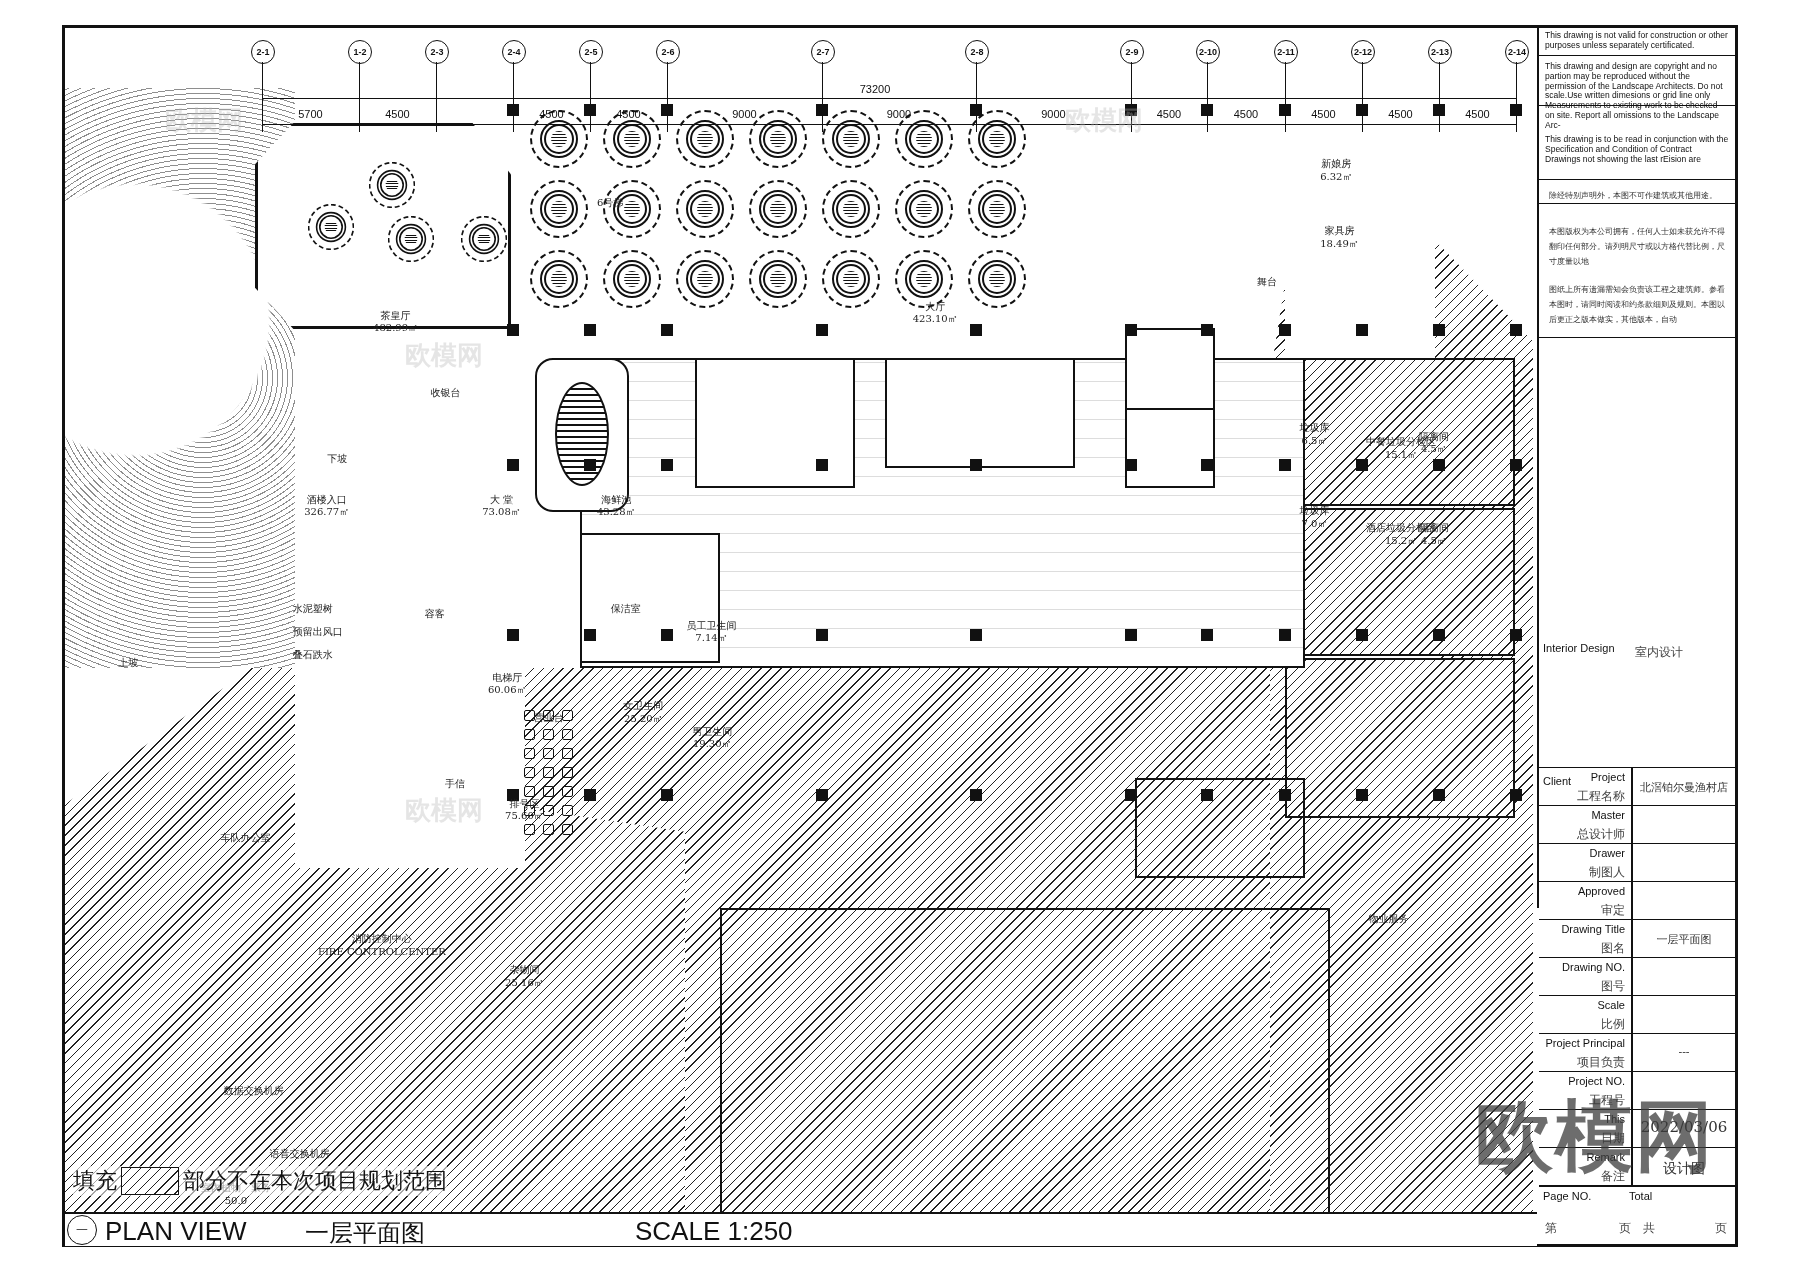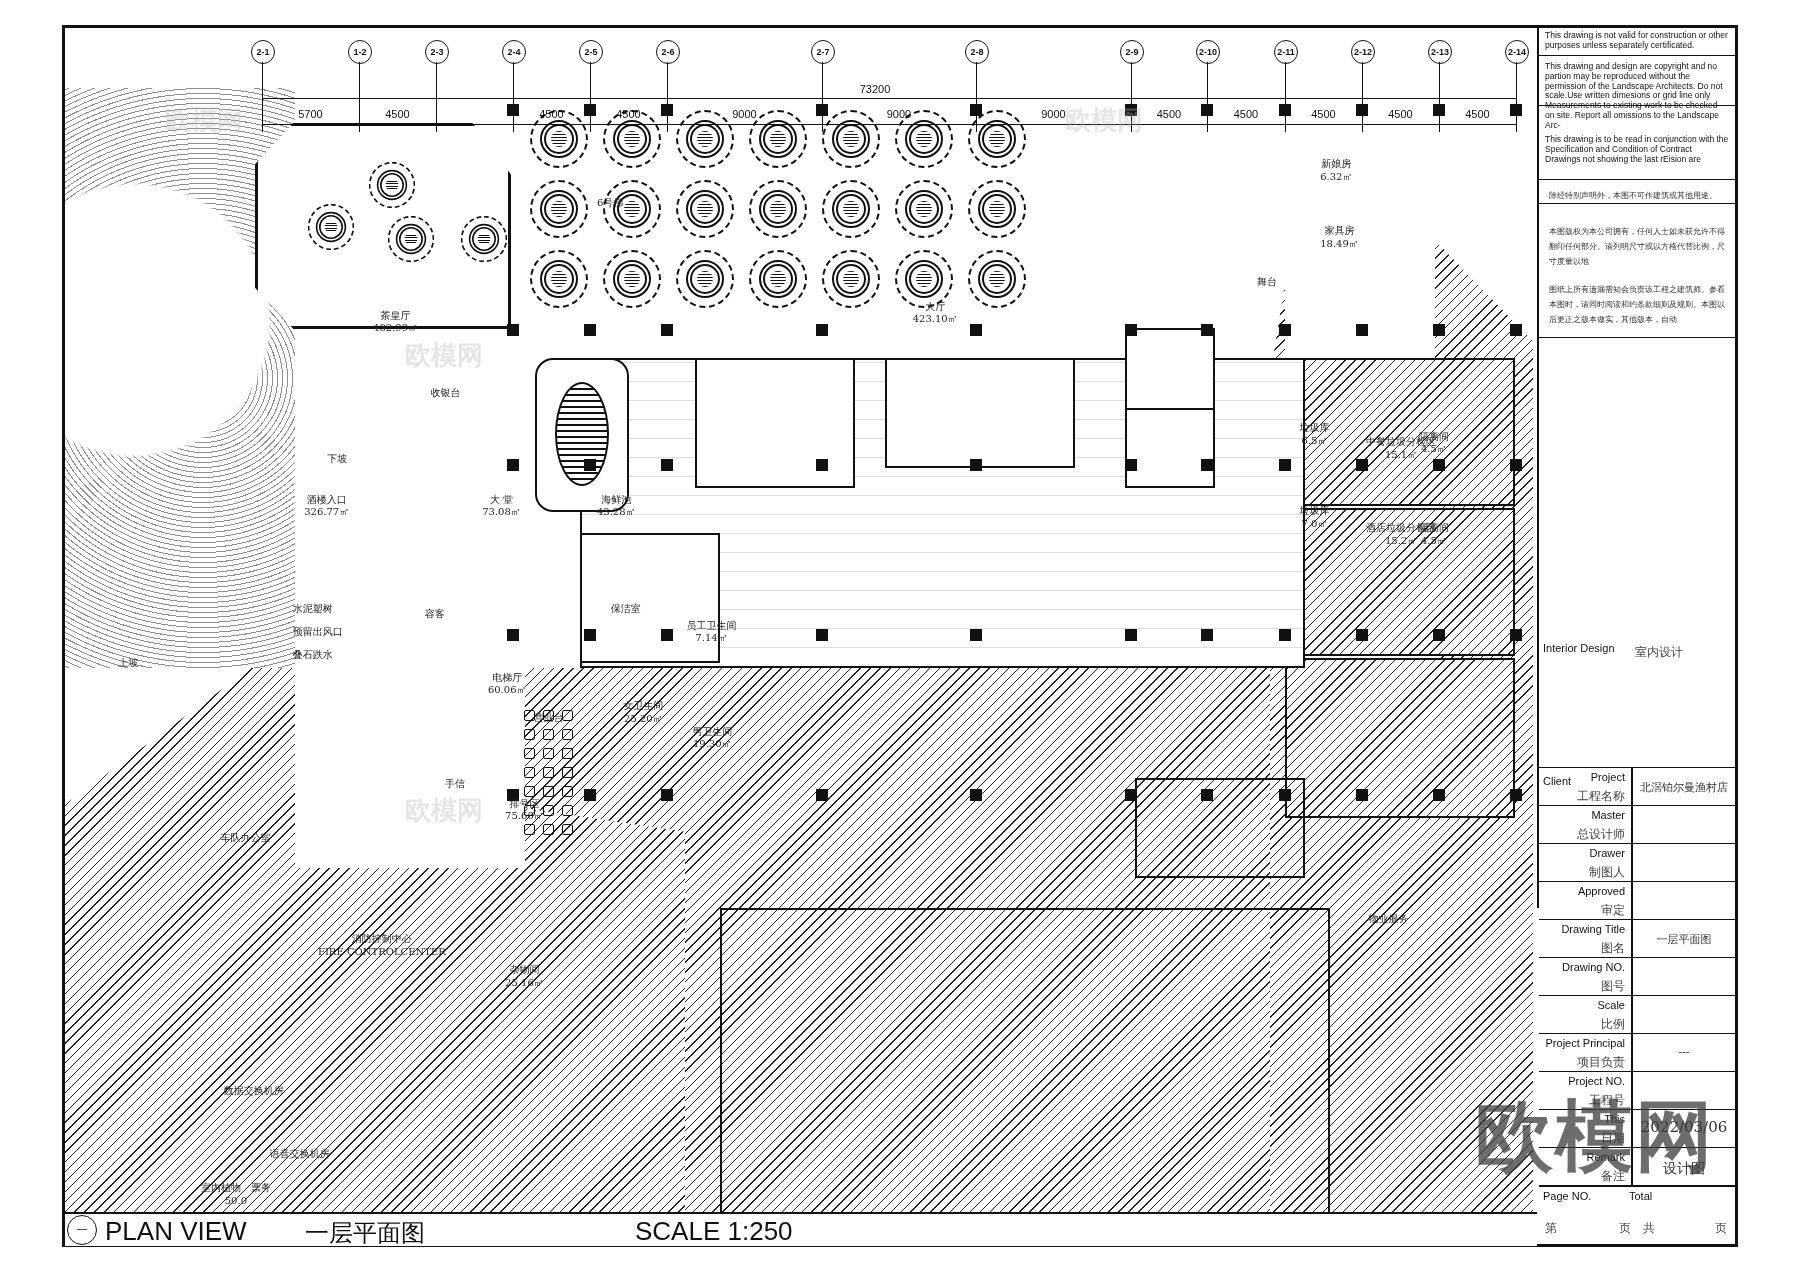--- a/index.html
+++ b/index.html
@@ -356,20 +356,25 @@
         <div>物业服务</div>
         <div></div>
       </div>
     </div>
 
   <div class="wm-light" style="left:100px;top:75px;">欧模网</div>
   <div class="wm-light" style="left:340px;top:310px;">欧模网</div>
   <div class="wm-light" style="left:340px;top:765px;">欧模网</div>
   <div class="wm-light" style="left:1000px;top:75px;">欧模网</div>
 
+  <div style="position:absolute;left:8px;top:1138px;font-size:22px;font-family:'DejaVu Serif',serif;display:flex;align-items:center;background:rgba(255,255,255,.6);">
+    <span>填充</span>
+    <span class="hatch" style="display:inline-block;width:56px;height:26px;border:1.5px solid #111;margin:0 4px;"></span>
+    <span>部分不在本次项目规划范围</span>
+  </div>
 </div>
 
 <div class="bottom-bar">
   <div style="position:absolute;left:2px;top:1px;width:28px;height:28px;border:1.5px solid #111;border-radius:50%;font-size:12px;display:flex;align-items:center;justify-content:center;">一</div>
   <div style="position:absolute;left:40px;top:2px;font-size:26px;">PLAN VIEW</div>
   <div style="position:absolute;left:240px;top:3px;font-size:24px;font-family:'DejaVu Serif',serif;">一层平面图</div>
   <div style="position:absolute;left:570px;top:2px;font-size:26px;">SCALE 1:250</div>
 </div>
 
 <div class="title-block">

